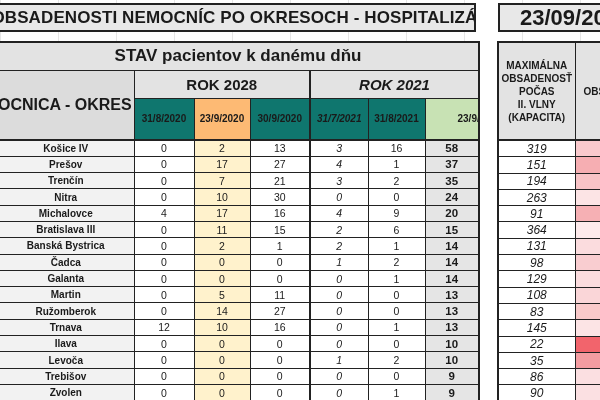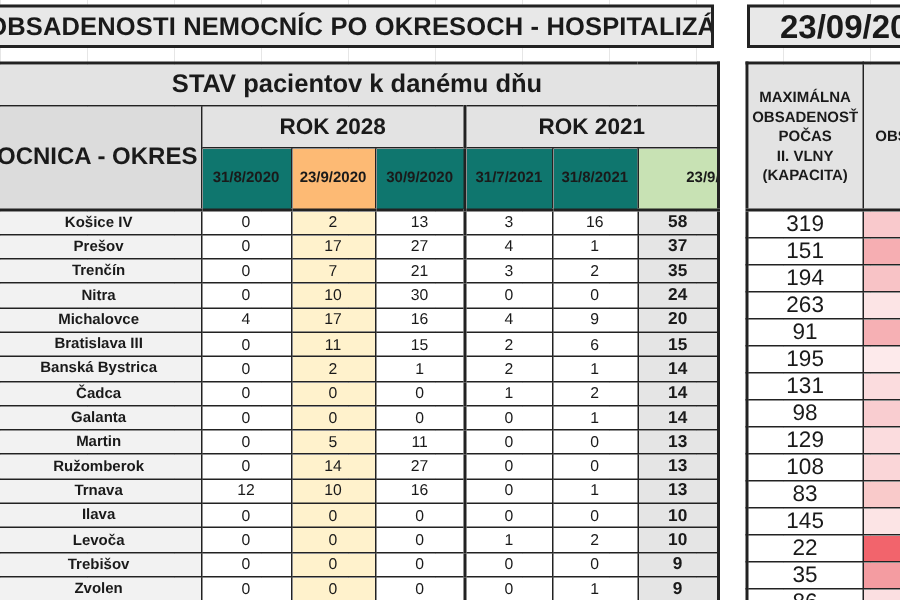--- a/index.html
+++ b/index.html
@@ -26,25 +26,25 @@
   #main .rok { height:28px; background:#e3e3e3; font-size:15px; font-weight:bold; }
   #main .hosp { background:#dcdcdc; font-size:16px; font-weight:bold; text-align:left; padding-left:0; }
   #main .dates th { height:40px; background:#0f766e; font-size:10px; font-weight:bold; }
   #main .dates th.y20 { background:#fdba74; }
   #main .dates th.y21 { background:#c8e2b4;padding-left:32px; }
   #main tbody td { height:15.3px; font-size:10.5px; background:#fff; }
   #main tbody td.name { background:#f2f2f2; font-weight:bold; font-size:10px; }
   #main tbody td.y20 { background:#fff2cc; }
   #main tbody td.y21 { background:#e5e5e5; font-weight:bold; font-size:11.5px; }
   #main tbody tr:first-child td { border-top:2px solid #222; }
-  .thick-l { border-left:2px solid #222 !important; }
+  .thick-l { border-left:2px solid #222 !important;font-style:italic; }
 
   #side { left:497px; top:41px; width:110px; border:2px solid #222; }
   #side .hdr th { height:96px; background:#e3e3e3; font-size:10px; font-weight:bold; white-space:normal; line-height:13px; }
-  #side tbody td { height:15.3px; font-size:15px; background:#fff; }
+  #side tbody td { height:15.3px; font-size:12px; background:#fff;font-style:italic; }
   #side tbody tr:first-child td { border-top:2px solid #222; }
 </style>
 </head>
 <body>
 
 <div class="grid-bg"></div>
 
 <div class="title-box">
   <span>AD OBSADENOSTI NEMOCNÍC PO OKRESOCH - HOSPITALIZÁCIE</span>
 </div>
@@ -260,21 +260,21 @@
       </tr>
       <tr>
         <td>263</td>
         <td style="background: rgb(252, 228, 229);"></td>
       </tr>
       <tr>
         <td>91</td>
         <td style="background: rgb(246, 176, 180);"></td>
       </tr>
       <tr>
-        <td>195</td>
+        <td>364</td>
         <td style="background: rgb(253, 234, 235);"></td>
       </tr>
       <tr>
         <td>131</td>
         <td style="background: rgb(251, 220, 222);"></td>
       </tr>
       <tr>
         <td>98</td>
         <td style="background: rgb(249, 205, 208);"></td>
       </tr>

